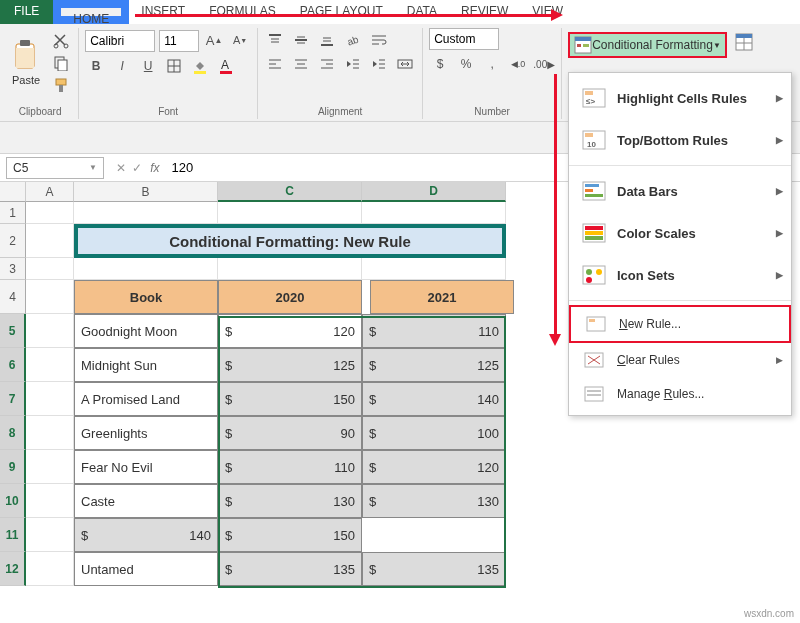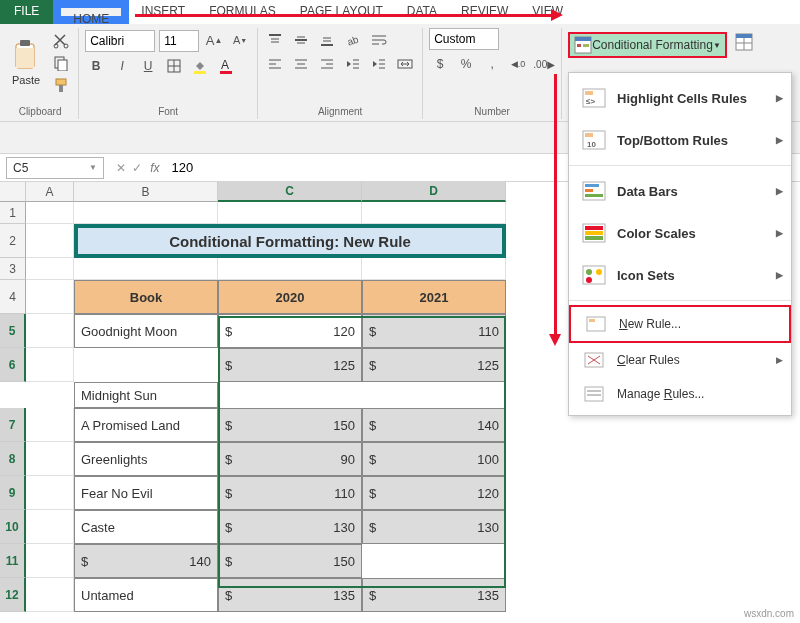--- a/index.html
+++ b/index.html
@@ -444,41 +444,41 @@
     <div class="cell short" style="width:144px;"></div>
     <div class="cell short" style="width:144px;"></div>
     <div class="cell short" style="width:144px;"></div>
   </div>
 
   <div style="display:flex;">
     <div class="row-h" style="height:34px;">4</div>
     <div class="cell" style="width:48px;height:34px;"></div>
     <div class="cell hdr-cell" style="width:144px;height:34px;">Book</div>
     <div class="cell hdr-cell" style="width:144px;height:34px;">2020</div>
-    <div class="cell hdr-cell" style="width:144px;height:34px;">2021</div>
+    <div class="cell hdr-cell" style="width:144px;height:34px;margin-left:8px;">2021</div>
   </div>
 
   <div id="data-rows">
       <div style="display: flex;">
         <div class="row-h sel" style="height:34px;">5</div>
         <div class="cell" style="width:48px;height:34px;"></div>
         <div class="cell data-cell" style="width:144px;height:34px;">Goodnight Moon</div>
         <div class="cell data-cell num" style="width: 144px; height: 34px; background: rgb(255, 255, 255);">
           <span>$</span>
           <span>120</span>
         </div>
         <div class="cell data-cell sel num" style="width:144px;height:34px;">
           <span>$</span>
           <span>110</span>
         </div>
       </div>
       <div style="display: flex;">
         <div class="row-h sel" style="height:34px;">6</div>
         <div class="cell" style="width:48px;height:34px;"></div>
-        <div class="cell data-cell" style="width:144px;height:26px;margin-top:34px;">Midnight Sun</div>
+        <div class="cell data-cell" style="width:144px;height:34px;">Midnight Sun</div>
         <div class="cell data-cell sel num" style="width:144px;height:34px;">
           <span>$</span>
           <span>125</span>
         </div>
         <div class="cell data-cell sel num" style="width:144px;height:34px;">
           <span>$</span>
           <span>125</span>
         </div>
       </div>
       <div style="display: flex;">

